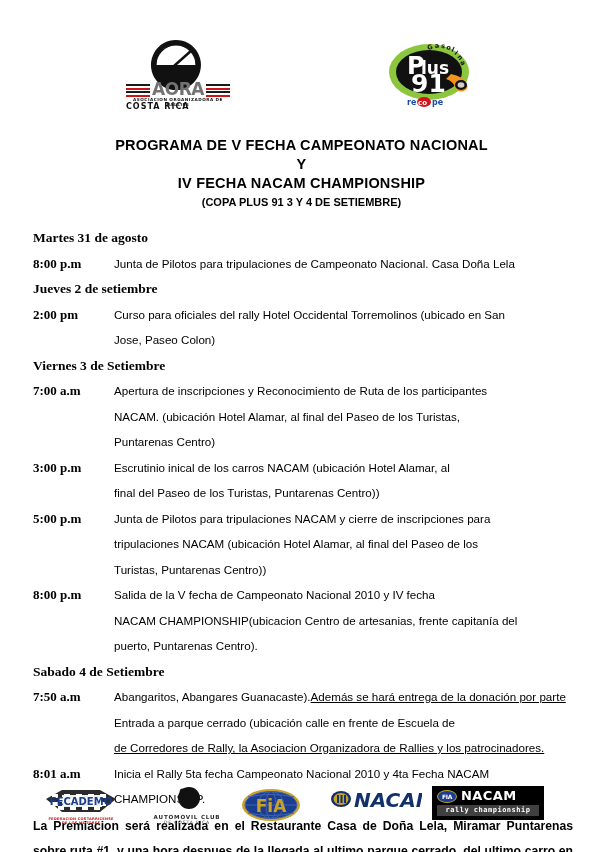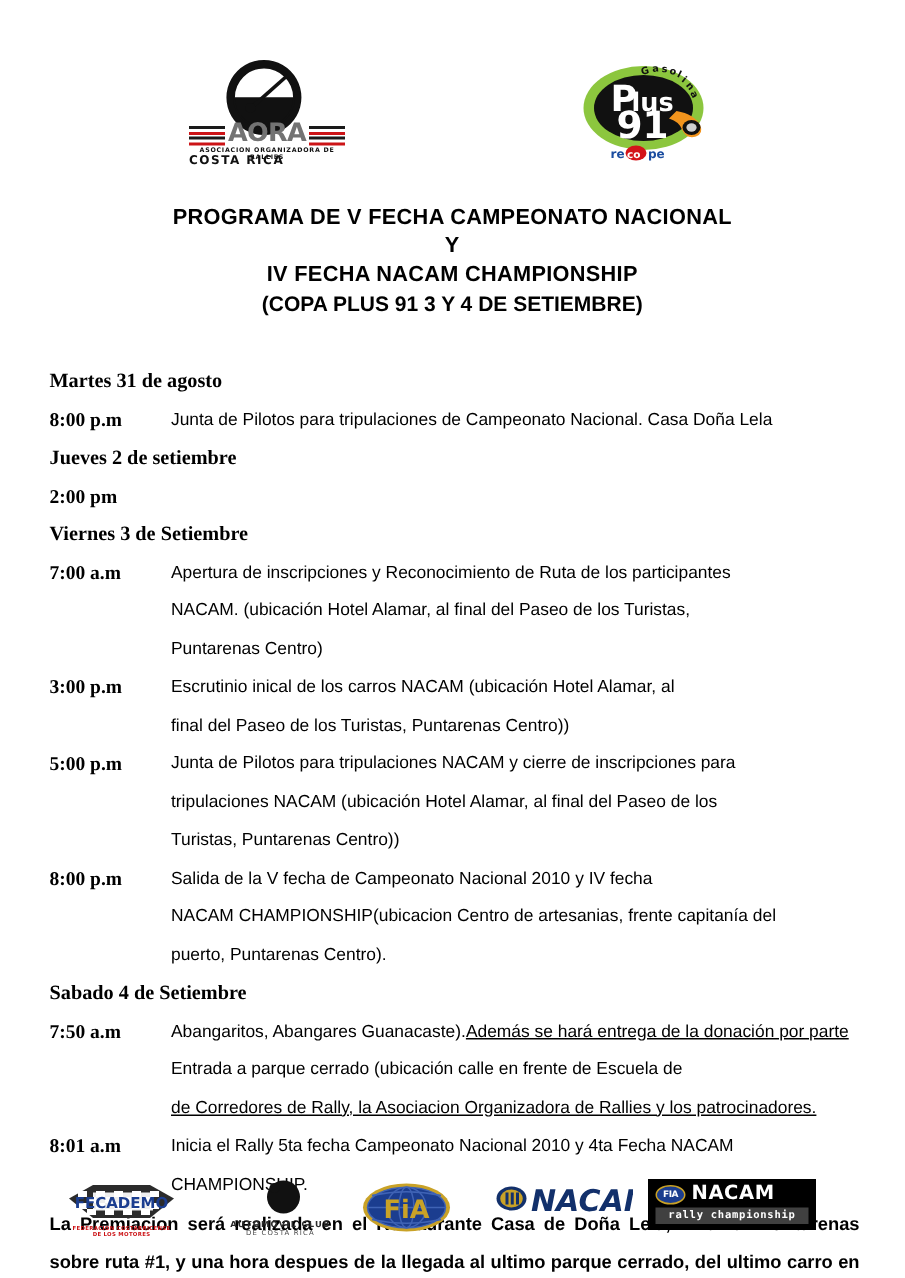--- a/index.html
+++ b/index.html
@@ -122,28 +122,28 @@
   .title-line {
     font-family: "Liberation Sans", sans-serif;
     font-weight: bold;
     font-size: 14.5px;
     line-height: 19px;
     letter-spacing: 0.2px;
   }
   .title-sub {
     font-family: "Liberation Sans", sans-serif;
     font-weight: bold;
-    font-size: 14px;
+    font-size: 11px;
     line-height: 17px;
     margin-top: 1px;
   }
 
   
   .schedule {
-    margin-top: 30px;
+    margin-top: 14px;
     padding-left: 33px;
   }
   .day-heading {
     font-family: "Liberation Serif", serif;
     font-weight: bold;
     font-size: 13.5px;
     line-height: 25.5px;
     color: #000;
   }
   .entry {
@@ -380,20 +380,24 @@
       <div class="day-heading">Martes 31 de agosto</div>
       <div class="entry">
         <div class="entry-time">8:00 p.m</div>
         <div class="entry-desc">
           <div>Junta de Pilotos para tripulaciones de Campeonato Nacional. Casa Doña Lela</div>
         </div>
       </div>
       <div class="day-heading">Jueves 2 de setiembre</div>
       <div class="entry">
         <div class="entry-time">2:00 pm</div>
+        <div class="entry-desc">
+          <div>Curso para oficiales del rally Hotel  Occidental Torremolinos (ubicado en San</div>
+          <div>Jose, Paseo Colon)</div>
+        </div>
       </div>
       <div class="day-heading">Viernes 3 de Setiembre</div>
       <div class="entry">
         <div class="entry-time">7:00 a.m</div>
         <div class="entry-desc">
           <div>Apertura de inscripciones y Reconocimiento de Ruta de los participantes</div>
           <div>NACAM. (ubicación Hotel Alamar, al final del Paseo de los Turistas,</div>
           <div>Puntarenas Centro)</div>
         </div>
       </div>

